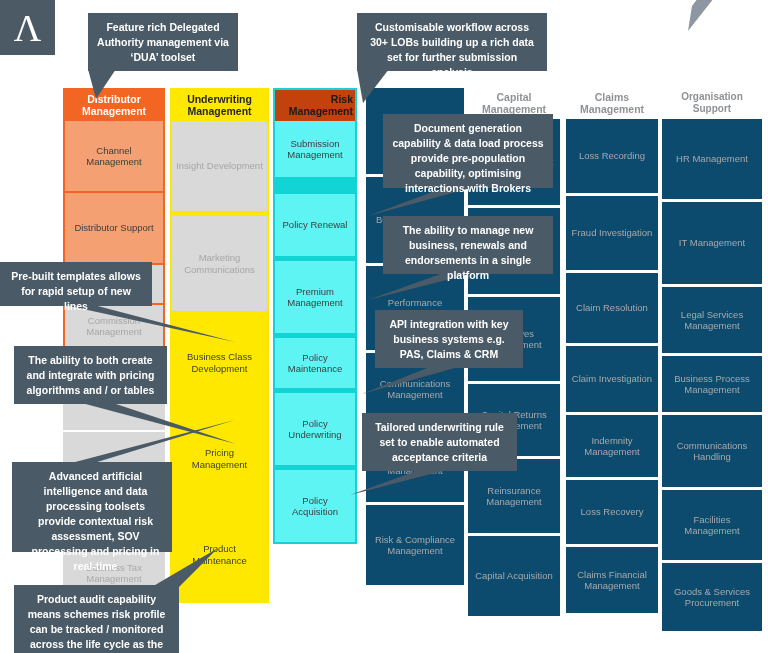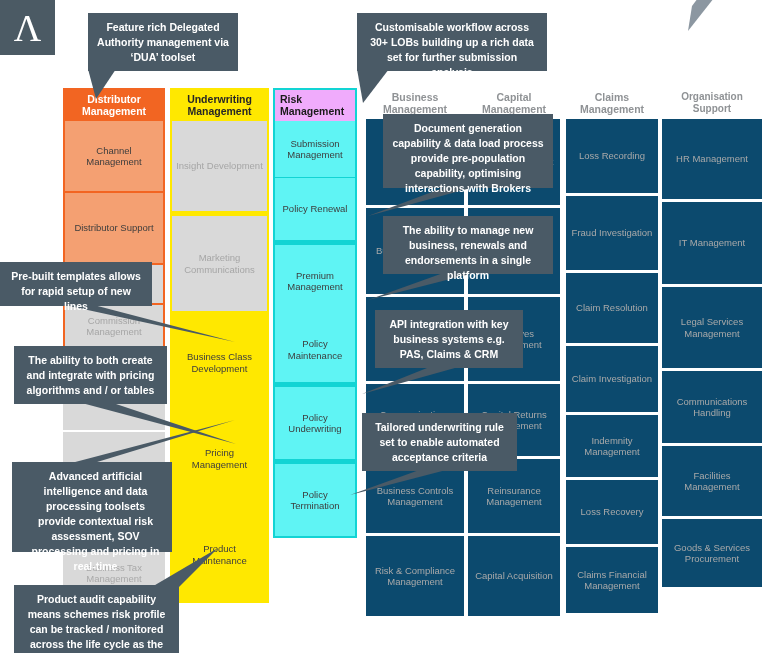--- a/index.html
+++ b/index.html
@@ -54,21 +54,21 @@
   .c-uw .uw-box{border:2px solid #ffe800;box-sizing:border-box;
     background:#ffe800;display:flex;flex-direction:column;}
   .c-uw .col-hd{background:#ffe800;color:#262626;}
   .c-uw .cell{background:#ffe800;color:#3d3d3d;}
   .c-uw .cell.dim{background:#d9d9d9;color:#a6a6a6;text-align:center;}
 
   
   .c-risk{left:273px;width:84px;}
   .c-risk .risk-box{border:2px solid #12d4d4;box-sizing:border-box;
     background:#12d4d4;display:flex;flex-direction:column;}
-  .c-risk .col-hd{background:#f0abfc;color:#1a1a1a;text-align:left;padding-left:5px;}
+  .c-risk .col-hd{background:#c2410c;color:#1a1a1a;text-align:right;padding-left:5px;}
   .c-risk .cell{background:#5ff4f4;color:#3d3d3d;}
 
   
   .c-gray .col-hd{background:transparent;color:#8f9295;}
   .c-gray .cell{background:#0c4a6e;color:#a9a9a9;}
   .c-biz{left:366px;width:98px;}
   .c-cap{left:468px;width:92px;}
   .c-claims{left:566px;width:92px;}
   .c-org{left:662px;width:100px;}
   .c-org .col-hd{font-size:10px;}
@@ -117,30 +117,29 @@
       <div class="cell" style="height:93px;margin-top:5px">Business Class Development</div>
       <div class="cell" style="height:87px;margin-top:6px">Pricing Management</div>
       <div class="cell" style="height:93px;margin-top:6px">Product Maintenance</div>
     </div>
   </div>
 
   <div class="col c-risk">
     <div class="risk-box">
       <div class="col-hd">Risk Management</div>
       <div class="cell" style="height:56px">Submission Management</div>
-      <div class="cell" style="height:62px;margin-top:1px">Policy Renewal</div>
+      <div class="cell" style="height:62px;margin-top:17px">Policy Renewal</div>
       <div class="cell" style="height:72px;margin-top:5px">Premium Management</div>
-      <div class="cell" style="height:65px;">Policy Maintenance</div>
+      <div class="cell" style="height:50px;margin-top:5px">Policy Maintenance</div>
       <div class="cell" style="height:72px;margin-top:5px">Policy Underwriting</div>
-      <div class="cell" style="height:72px;margin-top:5px">Policy Termination</div>
+      <div class="cell" style="height:72px;margin-top:5px">Policy Acquisition</div>
     </div>
   </div>
 
   <div class="col c-gray c-biz">
-    <div class="col-hd">Business Management</div>
     <div class="cell" style="height:86px">Strategy Management</div>
     <div class="cell" style="height:86px;margin-top:3px">Business Planning</div>
     <div class="cell" style="height:84px;margin-top:3px">Performance Management</div>
     <div class="cell" style="height:72px;margin-top:3px">Communications Management</div>
     <div class="cell" style="height:74px;margin-top:3px">Business Controls Management</div>
     <div class="cell" style="height:80px;margin-top:3px">Risk &amp; Compliance Management</div>
   </div>
 
   <div class="col c-gray c-cap">
     <div class="col-hd">Capital Management</div>
@@ -160,21 +159,22 @@
     <div class="cell" style="height:66px;margin-top:3px">Claim Investigation</div>
     <div class="cell" style="height:62px;margin-top:3px">Indemnity Management</div>
     <div class="cell" style="height:64px;margin-top:3px">Loss Recovery</div>
     <div class="cell" style="height:66px;margin-top:3px">Claims Financial Management</div>
   </div>
 
   <div class="col c-gray c-org">
     <div class="col-hd">Organisation Support</div>
     <div class="cell" style="height:80px">HR Management</div>
     <div class="cell" style="height:82px;margin-top:3px">IT Management</div>
-    <div class="cell" style="height:81px;margin-top:3px">Legal Services Management</div>
+    <div class="cell" style="height:66px;margin-top:3px">Legal Services Management</div>
+    <div class="cell" style="height:56px;margin-top:3px">Business Process Management</div>
     <div class="cell" style="height:72px;margin-top:3px">Communications Handling</div>
     <div class="cell" style="height:70px;margin-top:3px">Facilities Management</div>
     <div class="cell" style="height:68px;margin-top:3px">Goods &amp; Services Procurement</div>
   </div>
 
   <div class="callout" style="left:88px;top:13px;width:150px;height:58px;">Feature rich Delegated Authority management via ‘DUA’ toolset</div>
   <svg style="position:absolute;left:88px;top:69px;z-index:39" width="60" height="32">
     <polygon points="0,0 28,0 8,30" fill="#4a5a66"></polygon>
   </svg>
 

